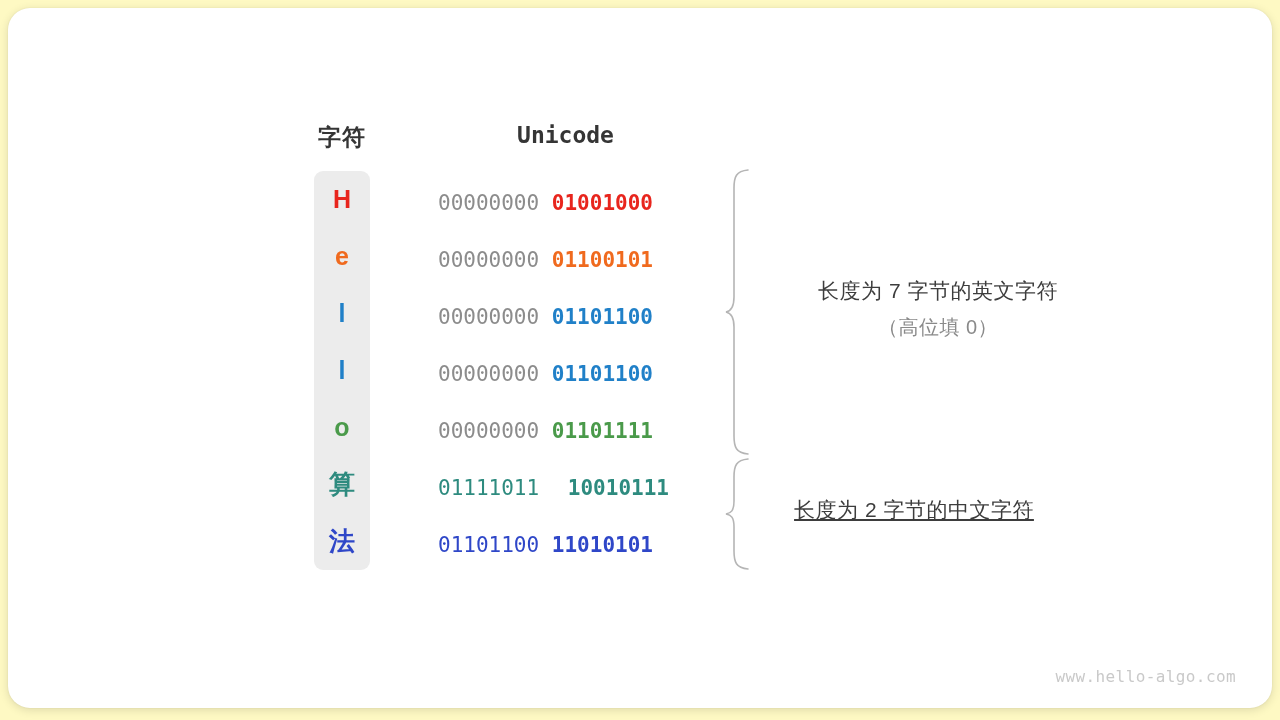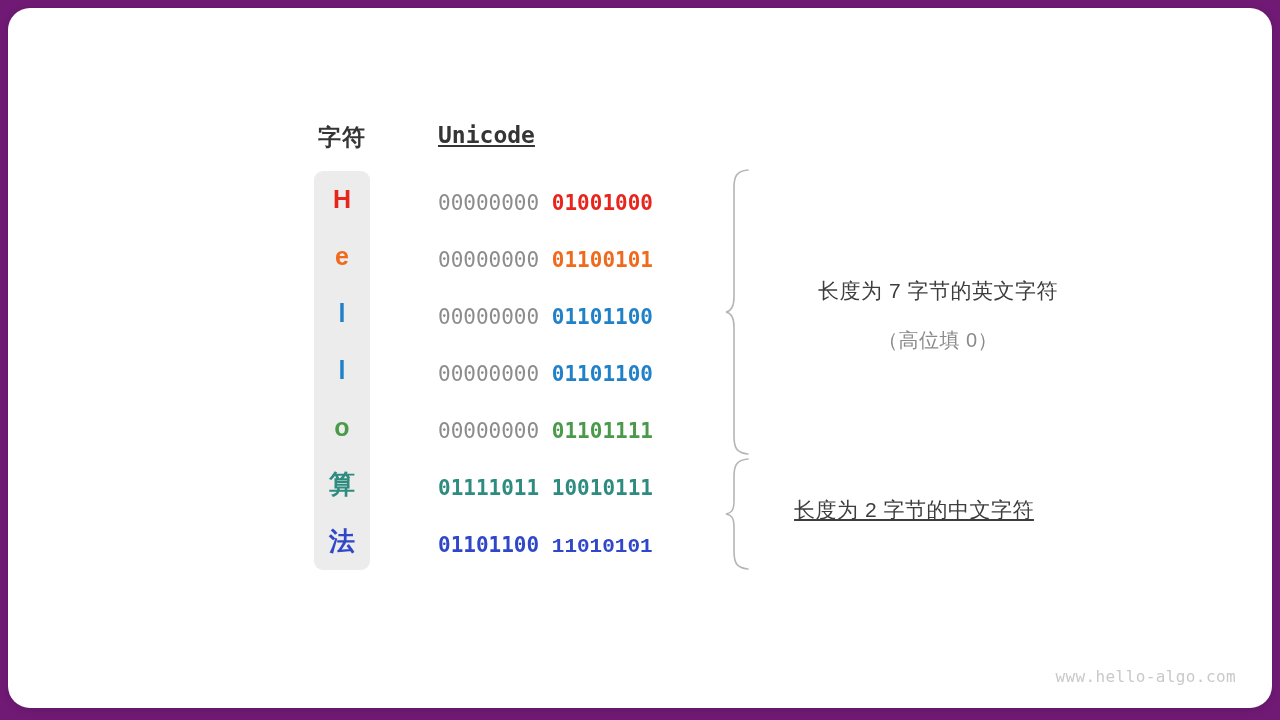--- a/index.html
+++ b/index.html
@@ -11,21 +11,21 @@
     width: 1280px;
     height: 720px;
     overflow: hidden;
     font-family: "Liberation Sans", "DejaVu Sans", sans-serif;
   }
 
   .canvas {
     position: relative;
     width: 1280px;
     height: 720px;
-    background: #701a75;
+    background: #fef9c3;
   }
 
   .card {
     position: absolute;
     left: 8px;
     top: 8px;
     width: 1264px;
     height: 700px;
     background: #ffffff;
     border-radius: 22px;
@@ -42,26 +42,25 @@
     font-size: 23px;
     font-weight: bold;
     color: #353535;
     letter-spacing: 1px;
   }
   .hdr-unicode {
     position: absolute;
     left: 430px;
     top: 114px;
     width: 255px;
-    text-align: left;
+    text-align: center;
     font-family: "DejaVu Sans Mono", "Liberation Mono", monospace;
     font-size: 23px;
     font-weight: bold;
     color: #353535;
-    text-decoration: underline;
   }
 
   
   .char-panel {
     position: absolute;
     left: 306px;
     top: 163px;
     width: 56px;
     height: 399px;
     background: #ececec;
@@ -102,21 +101,21 @@
     line-height: 57px;
     font-family: "DejaVu Sans Mono", "Liberation Mono", monospace;
     font-size: 21px;
     white-space: pre;
   }
   .bits .hi {
     color: #8c8c8c;
     font-weight: normal;
   }
   .bits .hi.bold {
-    font-weight: bold;
+    font-weight: normal;
   }
   .bits .lo {
     font-weight: bold;
   }
 
   
   .brace {
     position: absolute;
     pointer-events: none;
   }
@@ -127,21 +126,20 @@
     text-align: center;
     color: #3d3d3d;
     font-size: 21px;
     line-height: 36px;
     letter-spacing: 0.5px;
   }
   .annot .sub {
     display: block;
     color: #8a8a8a;
     font-size: 20px;
-    margin-top: 13px;
   }
   .annot-1 {
     left: 760px;
     top: 265px;
     width: 340px;
   }
   .annot-2 {
     left: 736px;
     top: 484px;
     width: 340px;
@@ -187,25 +185,25 @@
         <div class="row">
           <div class="glyph" style="color: rgb(32, 128, 200);">l</div>
           <div class="bits"><span class="hi">00000000</span> <span class="lo" style="color: rgb(32, 128, 200);">01101100</span></div>
         </div>
         <div class="row">
           <div class="glyph" style="color: rgb(74, 154, 74);">o</div>
           <div class="bits"><span class="hi">00000000</span> <span class="lo" style="color: rgb(74, 154, 74);">01101111</span></div>
         </div>
         <div class="row">
           <div class="glyph cjk" style="color: rgb(46, 139, 127);">算</div>
-          <div class="bits"><span class="hi bold" style="color: rgb(46, 139, 127);">01111011</span> <span class="lo" style="color: rgb(46, 139, 127);">10010111</span></div>
+          <div class="bits"><span class="hi bold" style="color: rgb(46, 139, 127);">01111011</span> <span class="lo" style="color: rgb(46, 139, 127); margin-left: 16px;">10010111</span></div>
         </div>
         <div class="row">
           <div class="glyph cjk" style="color: rgb(47, 71, 200);">法</div>
-          <div class="bits"><span class="hi bold" style="color: rgb(47, 71, 200);">01101100</span> <span class="lo" style="color: rgb(47, 71, 200); font-family: Liberation Mono, monospace;">11010101</span></div>
+          <div class="bits"><span class="hi bold" style="color: rgb(47, 71, 200);">01101100</span> <span class="lo" style="color: rgb(47, 71, 200);">11010101</span></div>
         </div>
       </div>
 
     <svg class="brace" style="left:716px; top:160px;" width="30" height="288" viewBox="0 0 30 288">
       <path d="M24 2 C12 3 10 9 10 20 L10 129 C10 139 7 143 2 144 C7 145 10 149 10 159 L10 268 C10 279 12 285 24 286" fill="none" stroke="#b5b5b5" stroke-width="1.6" stroke-linecap="round"></path>
     </svg>
 
     <svg class="brace" style="left:716px; top:449px;" width="30" height="114" viewBox="0 0 30 114">
       <path d="M24 2 C12 3 10 9 10 20 L10 44 C10 54 7 56 2 57 C7 58 10 60 10 70 L10 94 C10 105 12 111 24 112" fill="none" stroke="#b5b5b5" stroke-width="1.6" stroke-linecap="round"></path>
     </svg>

